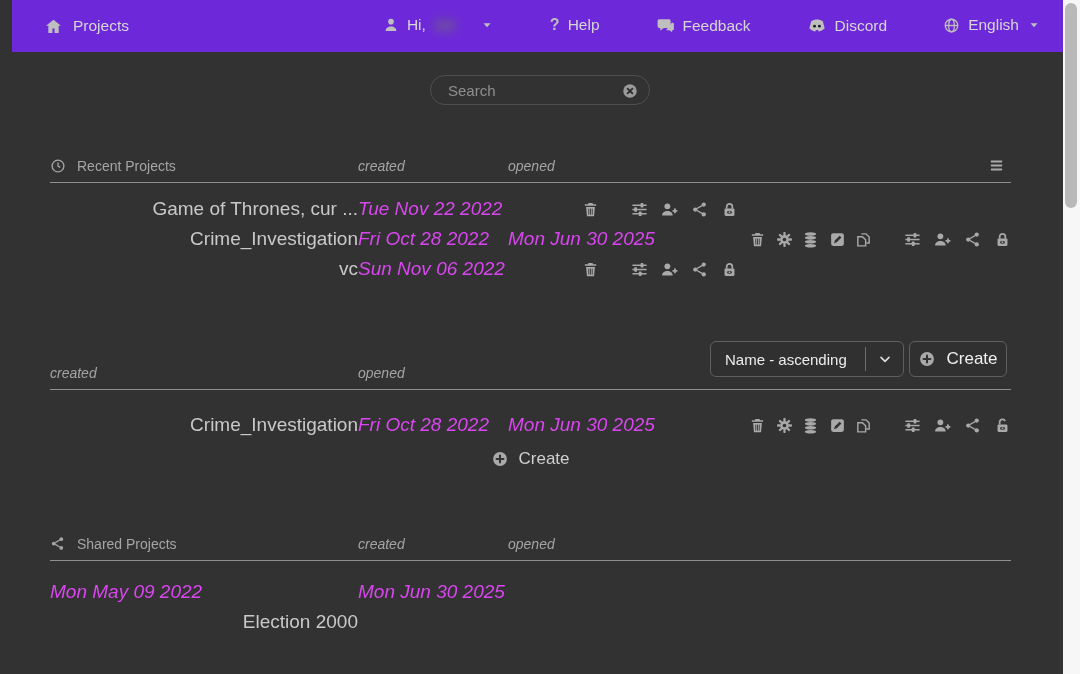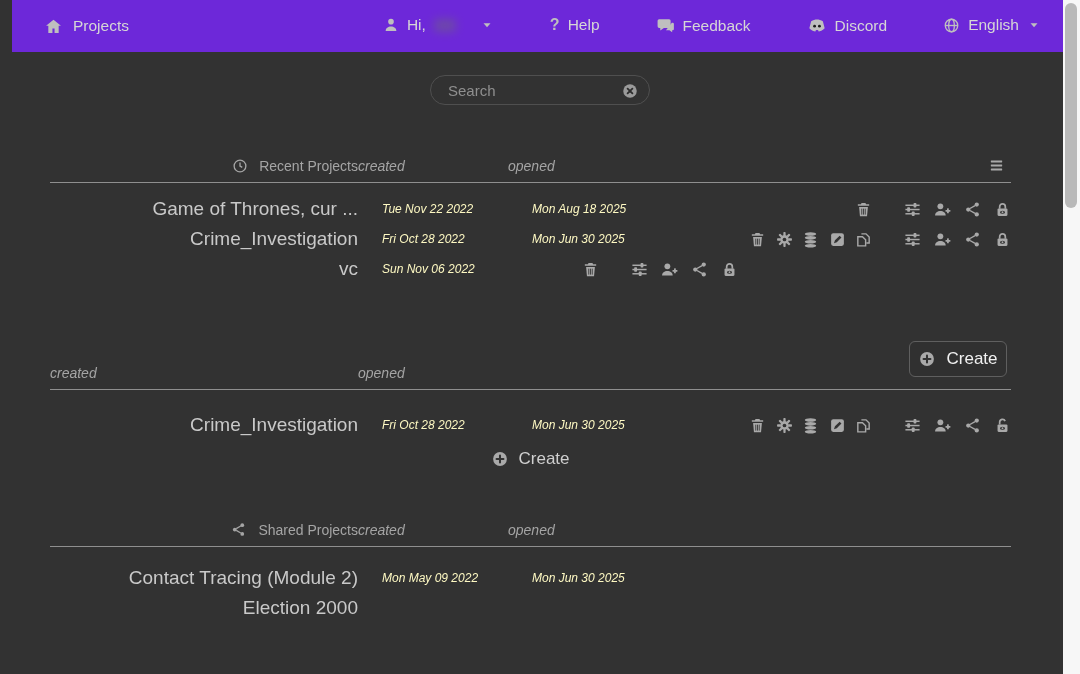--- a/index.html
+++ b/index.html
@@ -46,30 +46,30 @@
   }
   .searchwrap input::placeholder{ color:#8f8f8f; }
   .clearbtn{ position:absolute; right:10px; top:6px; width:18px; height:18px;
              color:#9a9a9a; cursor:pointer; }
 
   
   .content{ margin-left:50px; width:961px; }
   .grid{ display:grid; grid-template-columns:308px 150px 230px 1fr; align-items:center; }
 
   .shead{ height:28px; border-bottom:1px solid #8f8f8f; color:#a5a5a5; font-size:14px; }
-  .shead .titlecell{ display:flex; align-items:center; gap:11px; padding-bottom:6px;justify-content:flex-end; }
+  .shead .titlecell{ display:flex; align-items:center; gap:11px; padding-bottom:6px; }
   .shead .collabel{ font-style:italic; padding-bottom:6px; }
   .shead .hcell{ display:flex; justify-content:flex-end; padding:0 6px 6px 0; }
   .sic{ width:16px; height:16px; color:#a5a5a5; }
 
   .rows{ margin-top:11px; }
   .prow{ height:30px; }
   .pname{ padding-left:8px; font-size:19px; color:#c9c9c9; cursor:pointer;
           white-space:nowrap; overflow:hidden;text-align:right; }
-  .pdate{ font-style:italic; font-size:12px; color:#fef9c3;margin-left:24px; }
+  .pdate{ font-style:italic; font-size:19px; color:#d946ef; }
   .acts{ display:flex; align-items:center; justify-content:flex-end; color:#a9a9a9; }
   .mgmt{ display:flex; align-items:center; gap:9.5px; }
   .quick{ display:flex; align-items:center; gap:13px; margin-left:32px; }
   .ib{ display:inline-flex; cursor:pointer; color:#a9a9a9; }
   .ib svg{ width:17px; height:17px; }
   .acts-pad{ padding-right:36px; }
 
   
   .myhead{ position:relative; margin-top:56px; height:50px; border-bottom:1px solid #8f8f8f;
            color:#a5a5a5; font-size:14px; }
@@ -85,21 +85,21 @@
   .chev{ width:16px; height:16px; fill:none; stroke:currentColor; stroke-width:2.4;
          stroke-linecap:round; stroke-linejoin:round; }
   .createbtn{ width:98px; height:36px; border:1px solid #5f5f5f; border-radius:6px;
               display:flex; align-items:center; justify-content:center; gap:10px;
               cursor:pointer; background:#303030; color:#f0f0f0; font-size:17px; }
   .createbtn .ib svg, .createrow .ib svg{ width:18px; height:18px; }
 
   .createrow{ margin-top:5px; height:28px; display:flex; align-items:center;
               justify-content:center; gap:9px; color:#cfcfcf; font-size:17px; cursor:pointer; }
 
-  .sharedhead{ margin-top:46px; }
+  .sharedhead{ margin-top:60px; }
   .sharedrows{ margin-top:16px; }
 </style>
 </head>
 <body>
 
 <svg width="0" height="0" style="position:absolute">
   <defs>
     <symbol id="i-home" viewBox="0 0 24 24">
         <path d="M12 2.5L1.5 11h3.2v10h5.8v-6.2h3v6.2h5.8V11h3.2z"></path>
       </symbol>
@@ -314,21 +314,20 @@
           </svg>
         </span>
       </div>
   </div>
 
   <div class="rows">
 
     <div class="prow grid">
       <div class="pname">Game of Thrones, cur ...</div>
       <div class="pdate">Tue Nov 22 2022</div>
-      <div class="pdate">Mon Aug 18 2025</div>
       <div class="acts">
         <div class="mgmt">
           <span class="ib">
               <svg class="ic">
                 <use href="#i-trash"></use>
               </svg>
             </span>
         </div>
         <div class="quick">
           <span class="ib">
@@ -450,20 +449,28 @@
 
   </div>
 
   <div class="myhead">
     <div class="grid">
       <div class="collabel">created</div>
       <div class="collabel">opened</div>
       <div></div>
     </div>
     <div class="controls">
+      <div class="sortbox">
+        <span class="sortval">Name - ascending</span>
+        <span class="sortcaretbox">
+          <svg class="chev" viewBox="0 0 24 24">
+              <path d="M6 9.5l6 6 6-6"></path>
+            </svg>
+        </span>
+      </div>
       <div class="createbtn">
         <span class="ib">
             <svg class="ic">
               <use href="#i-plus"></use>
             </svg>
           </span>
         <span>Create</span>
       </div>
     </div>
   </div>
@@ -546,21 +553,20 @@
       <span>Shared Projects</span>
     </div>
     <div class="collabel">created</div>
     <div class="collabel">opened</div>
     <div></div>
   </div>
 
   <div class="sharedrows">
 
     <div class="prow grid">
-      <div class="pname">Contact Tracing (Module 2)</div>
       <div class="pdate">Mon May 09 2022</div>
       <div class="pdate">Mon Jun 30 2025</div>
       <div class="acts acts-pad"></div>
     </div>
 
 
 
     <div class="prow grid">
       <div class="pname">Election 2000</div>
       <div class="pdate"></div>

